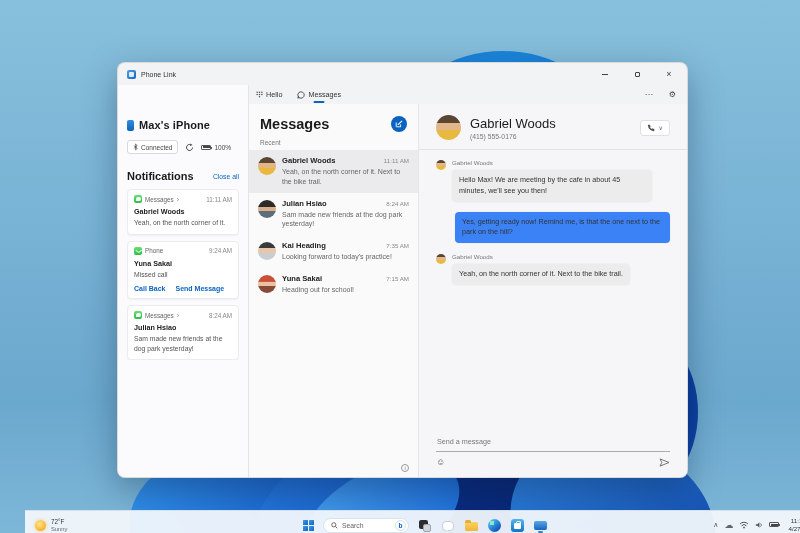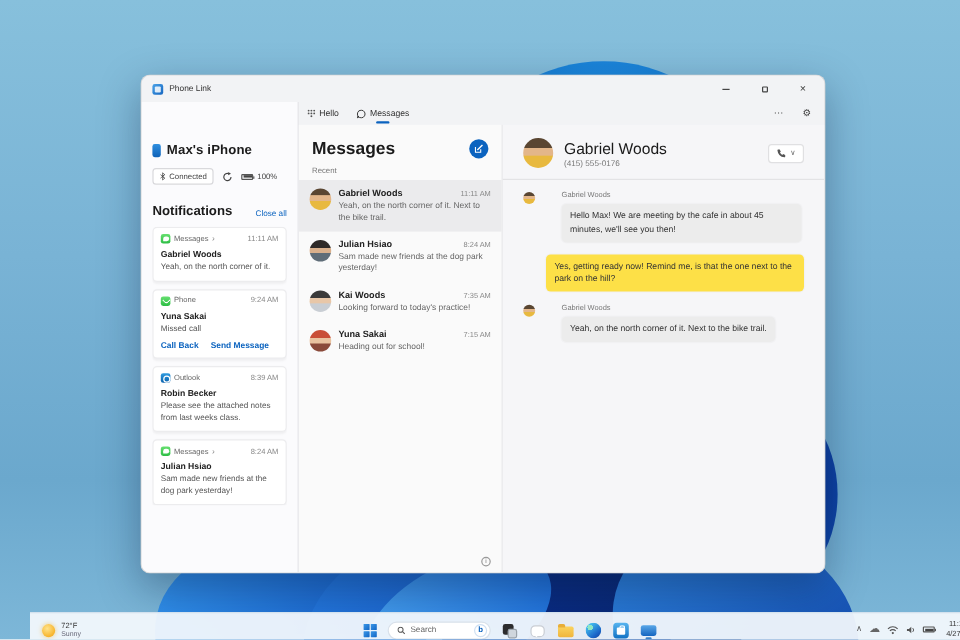--- a/index.html
+++ b/index.html
@@ -38,21 +38,21 @@
   .sidebar { width:131px; flex:0 0 131px; background:#fbfbfd; border-right:1px solid #e4e4e6; padding:18px 9px 0; overflow:hidden; display:flex; flex-direction:column; }
   .device-row { display:flex; align-items:center; gap:5px;margin-top:16px; }
   .phone-glyph { width:7px; height:11px; border-radius:2px; background:linear-gradient(180deg,#2f8fe0,#0f62b8); }
   .device-name { font-size:11px; font-weight:bold; color:#1b1b1b; letter-spacing:.1px; }
   .status-row { display:flex; align-items:center; gap:7px; margin-top:9px; }
   .conn-pill { display:flex; align-items:center; gap:3px; border:1px solid #d9d9dc; background:#fff; border-radius:3px; padding:2px 5px; font-size:6.5px; color:#444; }
   .batt-wrap { display:flex; align-items:center; gap:3px; font-size:6.5px; color:#444; }
   .batt { position:relative; width:10px; height:5px; border:1px solid #555; border-radius:1px; }
   .batt::before { content:""; position:absolute; inset:0.5px; background:#444; }
   .batt::after { content:""; position:absolute; right:-2px; top:1px; width:1px; height:2px; background:#555; }
-  .notif-head { display:flex; align-items:flex-end; justify-content:space-between; margin-top:16px; margin-bottom:7px; }
+  .notif-head { display:flex; align-items:center; justify-content:space-between; margin-top:16px; margin-bottom:7px; }
   .notif-title { font-size:11px; font-weight:bold; color:#1b1b1b; }
   .close-all { font-size:6.8px; color:#0b63bf; }
   .ncards { display:flex; flex-direction:column; gap:6px; overflow:hidden; }
   .ncard { background:#fff; border:1px solid #ececee; border-radius:4px; padding:5px 6px 6px; box-shadow:0 1px 2px rgba(0,0,0,.05); }
   .nhead { display:flex; align-items:center; gap:3px; }
   .napp-icon { width:8px; height:8px; border-radius:2px; flex:0 0 8px; position:relative; }
   .icon-messages { background:linear-gradient(180deg,#67e070,#2dbd45); }
   .icon-messages::after { content:""; position:absolute; left:1.5px; top:1.5px; width:5px; height:4px; background:#fff; border-radius:2px 2px 2px 0; }
   .icon-phone { background:linear-gradient(180deg,#67e070,#2dbd45); }
   .icon-phone::after { content:""; position:absolute; left:2px; top:1.5px; width:3.5px; height:3.5px; border-left:1.5px solid #fff; border-bottom:1.5px solid #fff; border-radius:0 0 0 3px; transform:rotate(-45deg); }
@@ -100,25 +100,25 @@
   .conv-col { flex:1; background:#f6f6f8; display:flex; flex-direction:column; min-width:0; }
   .conv-head { display:flex; align-items:center; gap:9px; padding:11px 17px 9px; border-bottom:1px solid #e3e3e5; }
   .conv-head .av { width:25px; height:25px; }
   .c-name { font-size:13px; color:#1a1a1a; }
   .c-number { font-size:6.8px; color:#777; margin-top:2px; }
   .call-btn { margin-left:auto; display:flex; align-items:center; gap:4px; background:#fff; border:1px solid #e0e0e2; border-radius:3px; padding:3px 6px; color:#555; }
   .call-chev { font-size:6px; color:#666; }
   .chat { flex:1; padding:9px 17px 0; overflow:hidden; }
   .msg-in { display:flex; gap:6px; margin-bottom:8px; }
   .msg-in .av { width:10px; height:10px; margin-top:1px; }
-  .m-wrap { max-width:200px;margin-left:16px; }
+  .m-wrap { max-width:200px; }
   .m-sender { font-size:6.2px; color:#777; margin-bottom:4px; }
   .bubble { background:#ececec; border-radius:4px; padding:5px 7px; font-size:7.2px; color:#333; line-height:1.5; box-shadow:0 0 0 1px rgba(0,0,0,.02); }
   .msg-out { display:flex; justify-content:flex-end; margin:10px 0 10px; }
-  .msg-out .bubble { background:#fde047; max-width:215px; }
+  .msg-out .bubble { background:#3b82f6; max-width:215px; }
   .composer { padding:0 17px 10px; }
   .composer input { width:100%; border:none; outline:none; background:transparent; border-bottom:1px solid #ababad; font-size:7.2px; color:#444; padding:3px 1px 5px; font-family:inherit; }
   .composer input::placeholder { color:#777; }
   .composer-row { display:flex; align-items:center; justify-content:space-between; padding-top:6px; }
   .emoji-btn { font-size:9px; color:#555; line-height:1; }
 
   
   .taskbar { position:absolute; left:0; bottom:0; width:800px; height:23px; z-index:10;
     background:rgba(243,248,252,.94); border-top:1px solid rgba(210,224,236,.9); display:flex; align-items:flex-end;margin-left:25px; }
   .tb-weather { display:flex; align-items:center; gap:5px; padding-left:10px; }
@@ -231,31 +231,20 @@
     </div>
     <div class="nname">Yuna Sakai</div>
     <div class="nbody">Missed call</div>
     <div class="nactions">
                 <span class="nact">Call Back</span>
                 <span class="nact">Send Message</span>
               </div>
   </div>
             <div class="ncard">
     <div class="nhead">
-      <span class="napp-icon icon-outlook"></span>
-      <span class="napp-name">Outlook</span>
-
-      <span class="ntime">8:39 AM</span>
-    </div>
-    <div class="nname">Robin Becker</div>
-    <div class="nbody">Please see the attached notes from last weeks class.</div>
-
-  </div>
-            <div class="ncard">
-    <div class="nhead">
       <span class="napp-icon icon-messages"></span>
       <span class="napp-name">Messages</span>
       <span class="nchev">›</span>
       <span class="ntime">8:24 AM</span>
     </div>
     <div class="nname">Julian Hsiao</div>
     <div class="nbody">Sam made new friends at the dog park yesterday!</div>
 
   </div>
           </div>
@@ -320,21 +309,21 @@
         <span class="t-name">Julian Hsiao</span>
         <span class="t-time">8:24 AM</span>
       </span>
       <div class="t-prev">Sam made new friends at the dog park yesterday!</div>
     </span>
   </div>
                 <div class="thread">
     <span class="av" style="background: linear-gradient(rgb(58, 58, 58) 0%, rgb(58, 58, 58) 34%, rgb(232, 199, 168) 35%, rgb(232, 199, 168) 60%, rgb(201, 206, 212) 61%);"></span>
     <span class="t-main">
       <span class="t-top">
-        <span class="t-name">Kai Woods</span>
+        <span class="t-name">Kai Heading</span>
         <span class="t-time">7:35 AM</span>
       </span>
       <div class="t-prev">Looking forward to today's practice!</div>
     </span>
   </div>
                 <div class="thread">
     <span class="av" style="background: linear-gradient(rgb(201, 79, 56) 0%, rgb(201, 79, 56) 36%, rgb(233, 195, 160) 37%, rgb(233, 195, 160) 62%, rgb(138, 74, 58) 63%);"></span>
     <span class="t-main">
       <span class="t-top">
         <span class="t-name">Yuna Sakai</span>
@@ -375,20 +364,29 @@
     <div class="bubble">Yes, getting ready now! Remind me, is that the one next to the park on the hill?</div>
   </div>
                 <div class="msg-in">
     <span class="av" style="background: linear-gradient(rgb(90, 70, 50) 0%, rgb(90, 70, 50) 32%, rgb(227, 182, 138) 33%, rgb(227, 182, 138) 58%, rgb(232, 185, 63) 59%);"></span>
     <span class="m-wrap">
       <div class="m-sender">Gabriel Woods</div>
       <div class="bubble">Yeah, on the north corner of it. Next to the bike trail.</div>
     </span>
   </div>
               </div>
+            <div class="composer">
+              <input type="text" placeholder="Send a message" style="">
+              <div class="composer-row">
+                <span class="emoji-btn">☺</span>
+                <svg width="11" height="9" viewBox="0 0 12 10">
+                    <path d="M1 1 L11 5 L1 9 L3 5 Z" fill="none" stroke="#666" stroke-width="1"></path>
+                  </svg>
+              </div>
+            </div>
           </div>
         </div>
       </div>
     </div>
   </div>
 
   <div class="taskbar">
     <div class="tb-weather">
       <span class="sun"></span>
       <span class="wx-lines">

